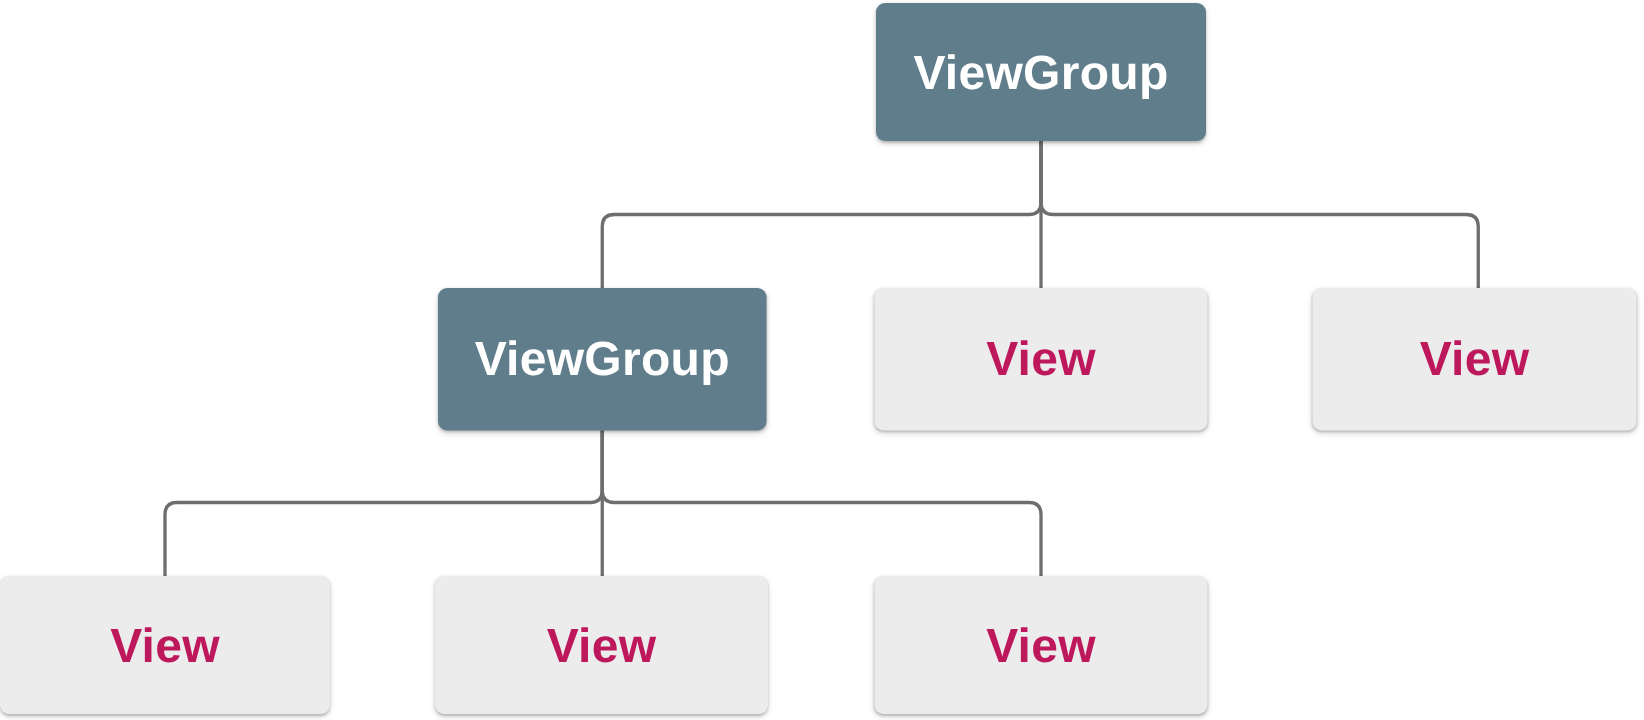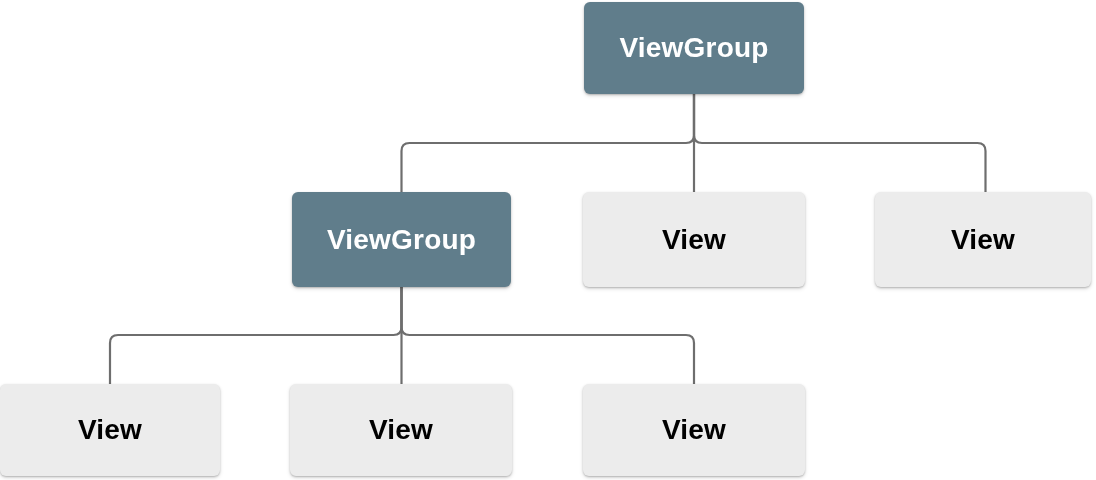--- a/index.html
+++ b/index.html
@@ -26,33 +26,33 @@
     fill: none;
     stroke: #6e6e6e;
     stroke-width: 2.2;
   }
   .node {
     position: absolute;
     display: flex;
     align-items: center;
     justify-content: center;
     border-radius: 6px;
-    font-size: 28px;
+    font-size: 32px;
     font-weight: bold;
     letter-spacing: 0.2px;
     box-shadow: 0 1px 2px rgba(0,0,0,0.22), 0 2px 4px rgba(0,0,0,0.12);
     user-select: none;
   }
   .node.viewgroup {
     background: #607d8b;
     color: #ffffff;
   }
   .node.view {
     background: #ececec;
-    color: #000000;
+    color: #be185d;
   }
 </style>
 </head>
 <body>
 
 <div class="canvas">
 
   <svg class="edges-layer" viewBox="0 0 1096 480" xmlns="http://www.w3.org/2000/svg">
 
     <path d="M694,94 L694,135 Q694,143 686,143 L409.5,143 Q401.5,143 401.5,151 L401.5,192"></path>

